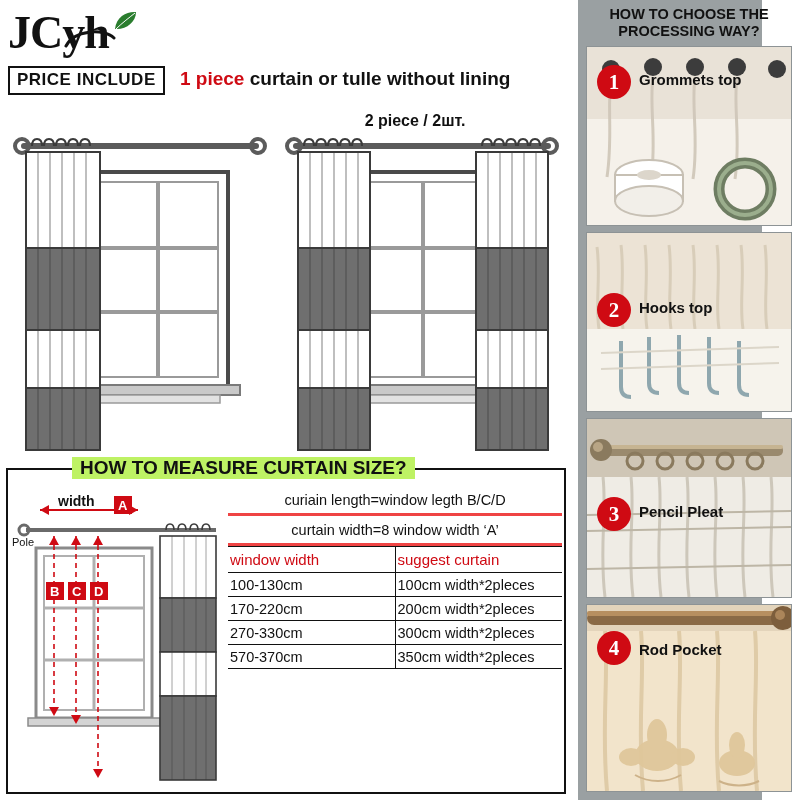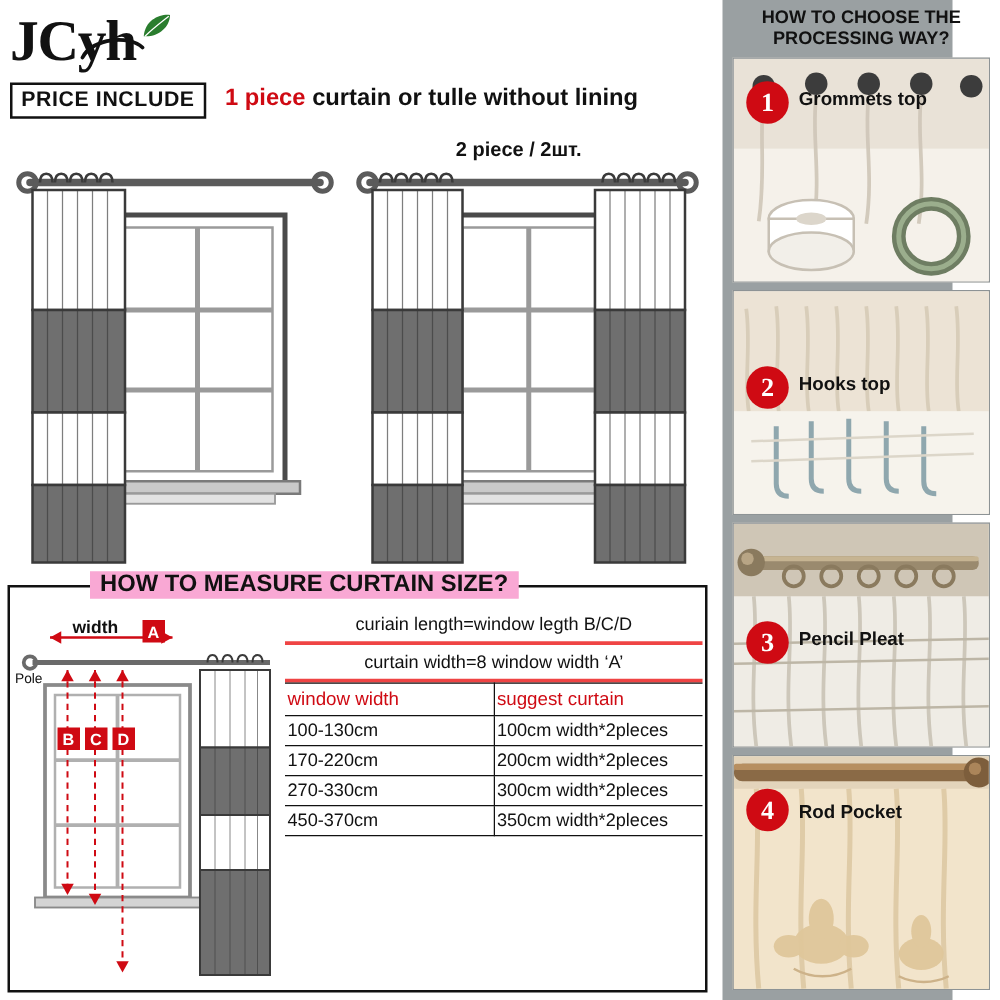--- a/index.html
+++ b/index.html
@@ -54,21 +54,21 @@
   .diagram{position:absolute;}
   .d1{left:10px;top:130px;width:260px;height:330px;}
   .d2{left:282px;top:130px;width:280px;height:330px;}
 
   
   .measure{
     position:absolute;left:6px;top:468px;width:560px;height:326px;
     border:2px solid #111;box-sizing:border-box;background:#fff;
   }
   .measure-title{
-    position:absolute;left:64px;top:-13px;background:#f9a8d4;padding:0 8px;
+    position:absolute;left:64px;top:-13px;background:#bef264;padding:0 8px;
     font-size:19px;font-weight:bold;color:#111;
   }
   .measure-left{position:absolute;left:2px;top:18px;width:216px;height:300px;}
   .measure-right{position:absolute;left:220px;top:16px;right:2px;bottom:2px;}
 
   .mline{
     border-bottom:3px solid #ef4444;
     font-size:14.5px;text-align:center;padding:6px 2px 5px 2px;
     color:#111;
   }
@@ -306,21 +306,21 @@
           </tr>
           <tr>
             <td class="div">170-220cm</td>
             <td>200cm width*2pleces</td>
           </tr>
           <tr>
             <td class="div">270-330cm</td>
             <td>300cm width*2pleces</td>
           </tr>
           <tr>
-            <td class="div">450-370cm</td>
+            <td class="div">570-370cm</td>
             <td>350cm width*2pleces</td>
           </tr>
         </tbody>
           </table>
       </div>
     </div>
   </div>
 
   <div class="right">
     <div class="right-title">

